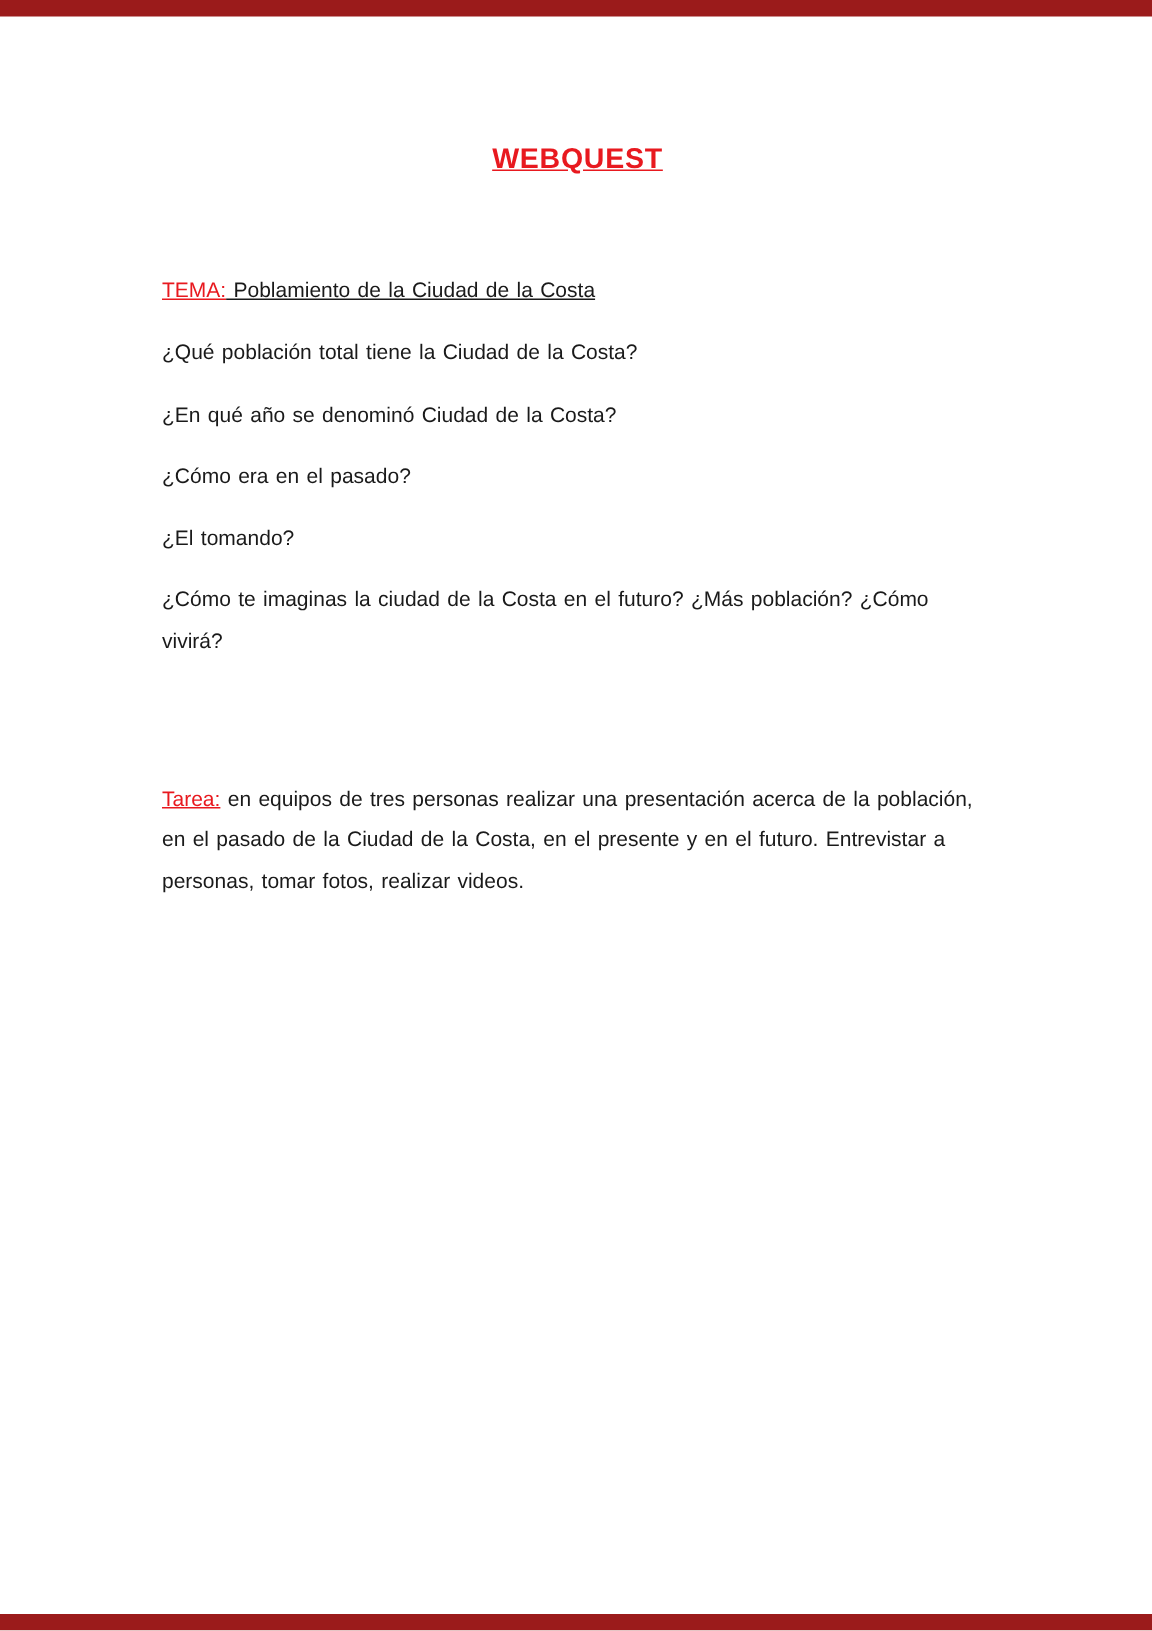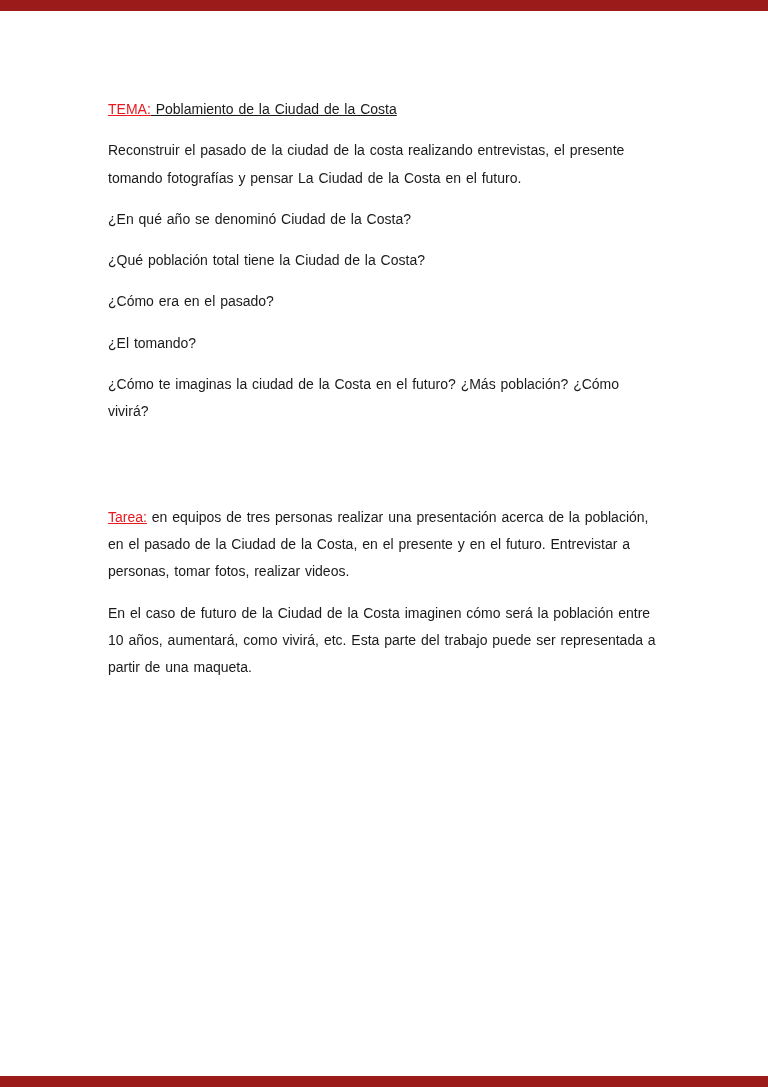--- a/index.html
+++ b/index.html
@@ -54,27 +54,26 @@
   p.para.space-before{
     margin-top:78px;
   }
 </style>
 </head>
 <body>
 
 <div class="border-bar top"></div>
 
 <div class="doc">
+  <h1 class="doc-title">WEBQUEST</h1>
 
   <div>
       <p class="para"><span class="lead">TEMA:</span><span class="u"> Poblamiento de la Ciudad de la Costa</span></p>
-      <p class="para"><span class="">Reconstruir el pasado de la ciudad de la costa realizando  entrevistas, el presente tomando fotografías  y pensar La Ciudad de la Costa en el futuro.</span></p>
+      <p class="para"><span class="">¿Qué población total tiene la Ciudad de la Costa?</span></p>
       <p class="para"><span class="">¿En qué año se denominó Ciudad de la Costa?</span></p>
-      <p class="para"><span class="">¿Qué población total tiene la Ciudad de la Costa?</span></p>
       <p class="para"><span class="">¿Cómo era en el pasado?</span></p>
       <p class="para"><span class="">¿El tomando?</span></p>
       <p class="para"><span class="">¿Cómo te imaginas la ciudad de la Costa en el futuro? ¿Más población? ¿Cómo vivirá?</span></p>
       <p class="para space-before"><span class="lead">Tarea:</span><span class=""> en equipos de tres personas realizar una presentación acerca de la población, en el pasado de la Ciudad de la Costa, en el presente y en el futuro. Entrevistar a personas, tomar fotos, realizar videos.</span></p>
-      <p class="para"><span class="">En el caso de futuro de la Ciudad de la Costa imaginen cómo será la población entre 10 años, aumentará, como vivirá, etc. Esta parte del trabajo puede ser representada a partir de una maqueta.</span></p>
     </div>
 </div>
 
 <div class="border-bar bottom"></div>
 
 </body></html>

